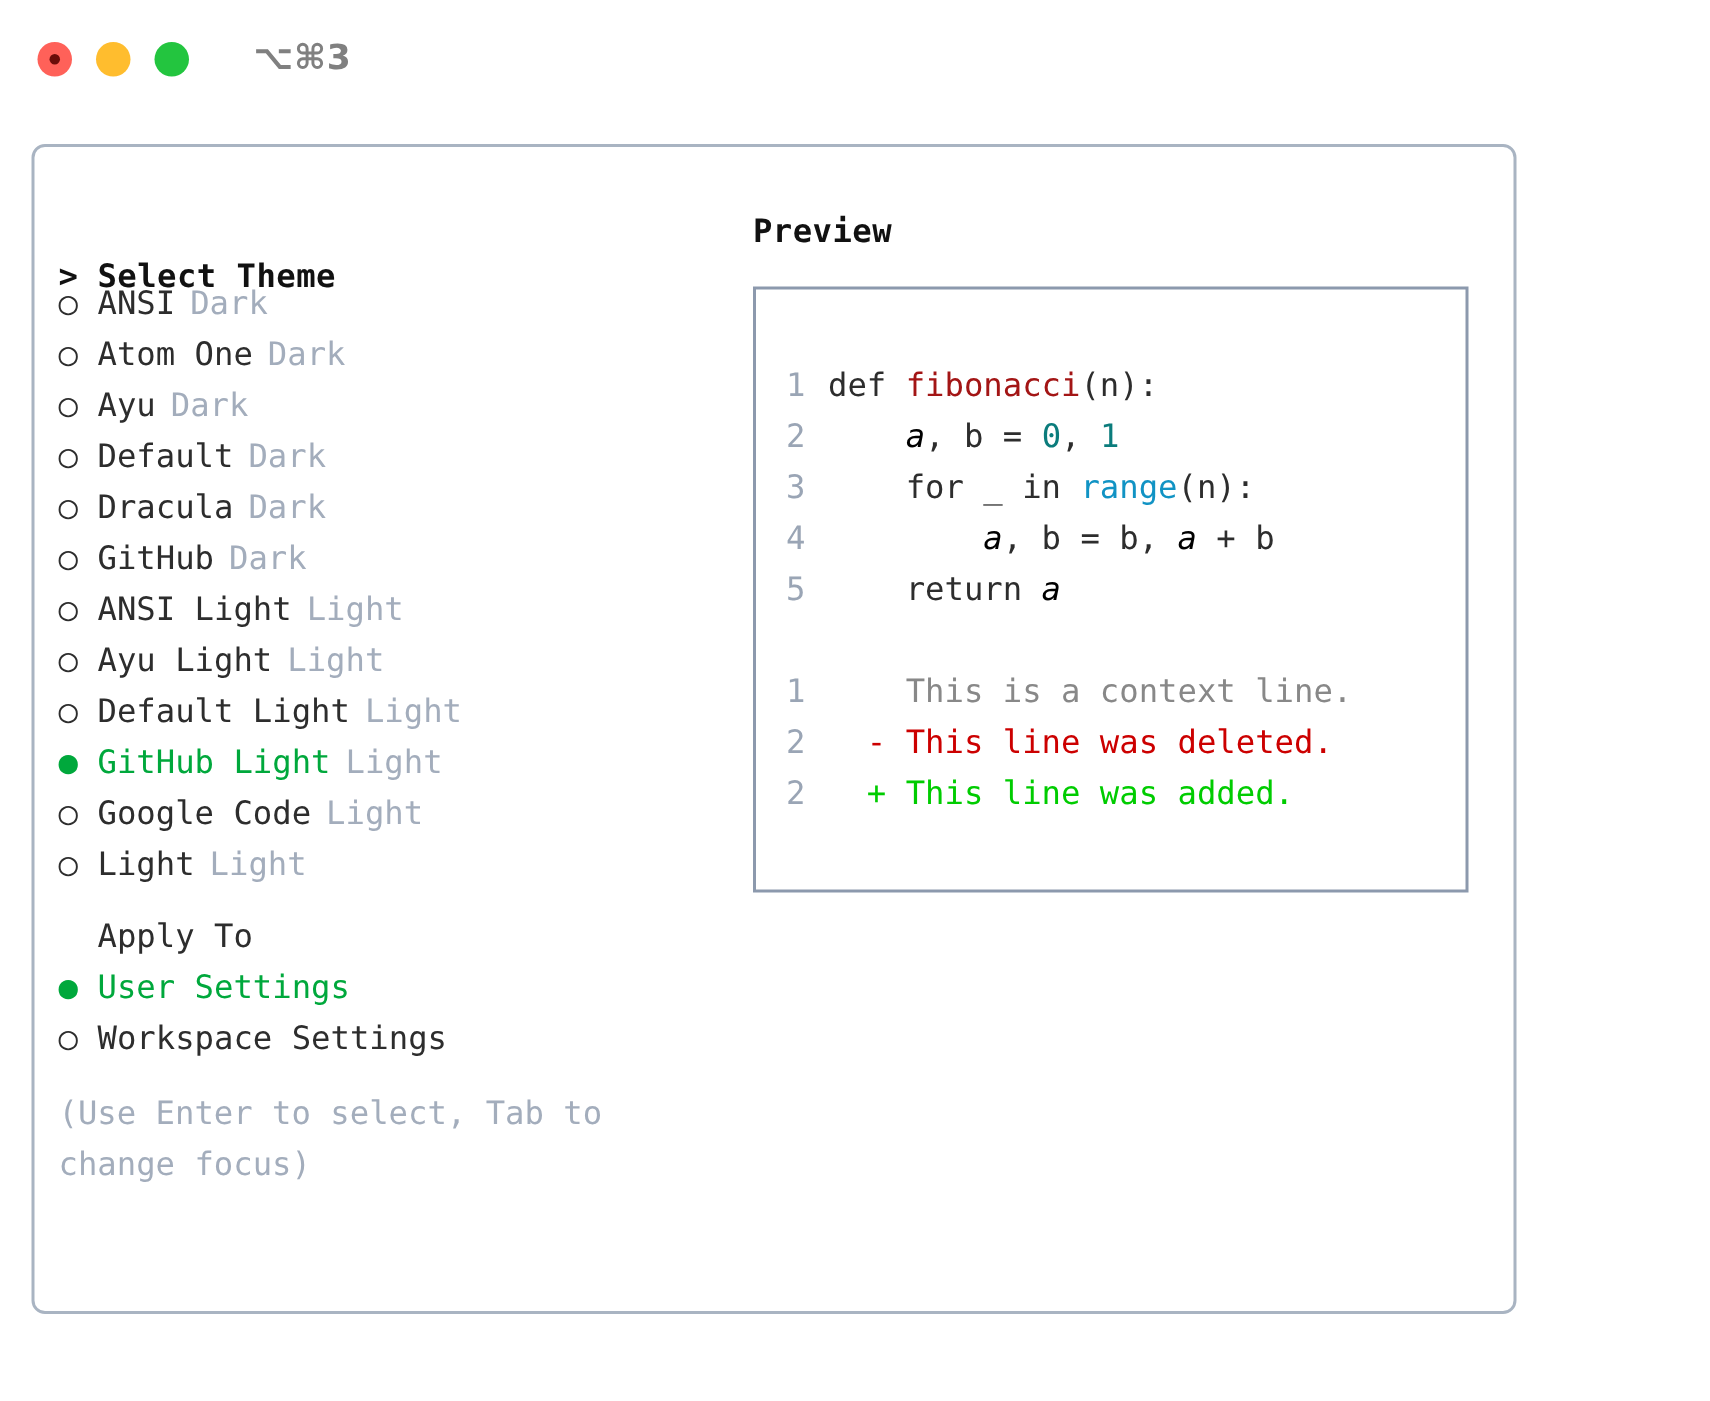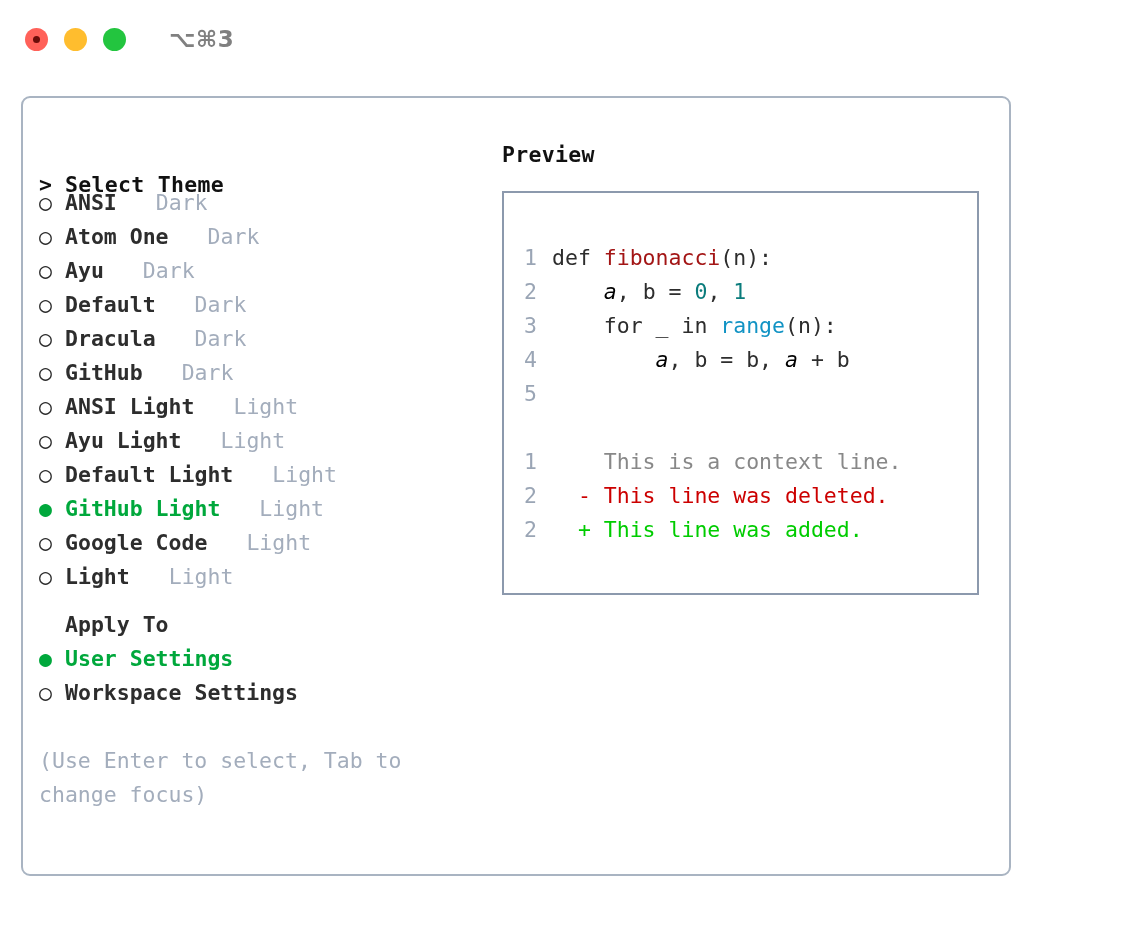--- a/index.html
+++ b/index.html
@@ -105,31 +105,31 @@
   .marker-empty  { color: #2d2d2d; }
   .marker-filled { color: #00a83c; }
   .marker-blank  { color: transparent; }
 
   .title-row .label {
     font-weight: bold;
     color: #111111;
     letter-spacing: 0.3px;
     margin-top: 16px;
   }
-  .label          { color: #2d2d2d; font-weight: bold; }
+  .label          { color: #2d2d2d; }
   .label-selected { color: #00a83c; }
-  .tag            { color: #a3adbc; padding-left: 10px; margin-left: 29px; }
+  .tag            { color: #a3adbc; padding-left: 10px; }
 
   .section-head {
     margin-top: 14px;
   }
   .section-head .label { color: #2d2d2d; }
 
   .hint {
-    margin-top: 34px;
+    margin-top: 16px;
     color: #a3adbc;
     font-size: 21.5px;
     line-height: 34px;
     width: 405px;
     white-space: normal;
   }
 
   
   .right-col {
     position: absolute;
@@ -229,21 +229,21 @@
 
     <div class="right-col">
       <div class="preview-title">Preview</div>
 
       <div class="code-box">
         <div id="code-lines">
             <div class="code-line"><span class="ln">1</span><span><span class="code-text"></span><span class="code-text">def </span><span class="tok-fn">fibonacci</span><span class="code-text">(n):</span></span></div>
             <div class="code-line"><span class="ln">2</span><span><span class="code-text">    </span><span class="tok-var">a</span><span class="code-text">, </span><span class="code-text">b</span><span class="code-text"> = </span><span class="tok-num">0</span><span class="code-text">, </span><span class="tok-num">1</span></span></div>
             <div class="code-line"><span class="ln">3</span><span><span class="code-text">    </span><span class="code-text">for _ in </span><span class="tok-built">range</span><span class="code-text">(n):</span></span></div>
             <div class="code-line"><span class="ln">4</span><span><span class="code-text">        </span><span class="tok-var">a</span><span class="code-text">, b = b, </span><span class="tok-var">a</span><span class="code-text"> + b</span></span></div>
-            <div class="code-line"><span class="ln">5</span></div>
+            <div class="code-line"><span class="ln">5</span><span><span class="code-text">    </span><span class="code-text">return </span><span class="tok-var">a</span></span></div>
           </div>
         <div class="gap"></div>
         <div id="diff-lines">
             <div class="code-line"><span class="ln">1</span><span class="diff-ctx">    This is a context line.</span></div>
             <div class="code-line"><span class="ln">2</span><span class="diff-del">  - This line was deleted.</span></div>
             <div class="code-line"><span class="ln">2</span><span class="diff-add">  + This line was added.</span></div>
           </div>
       </div>
     </div>
 

